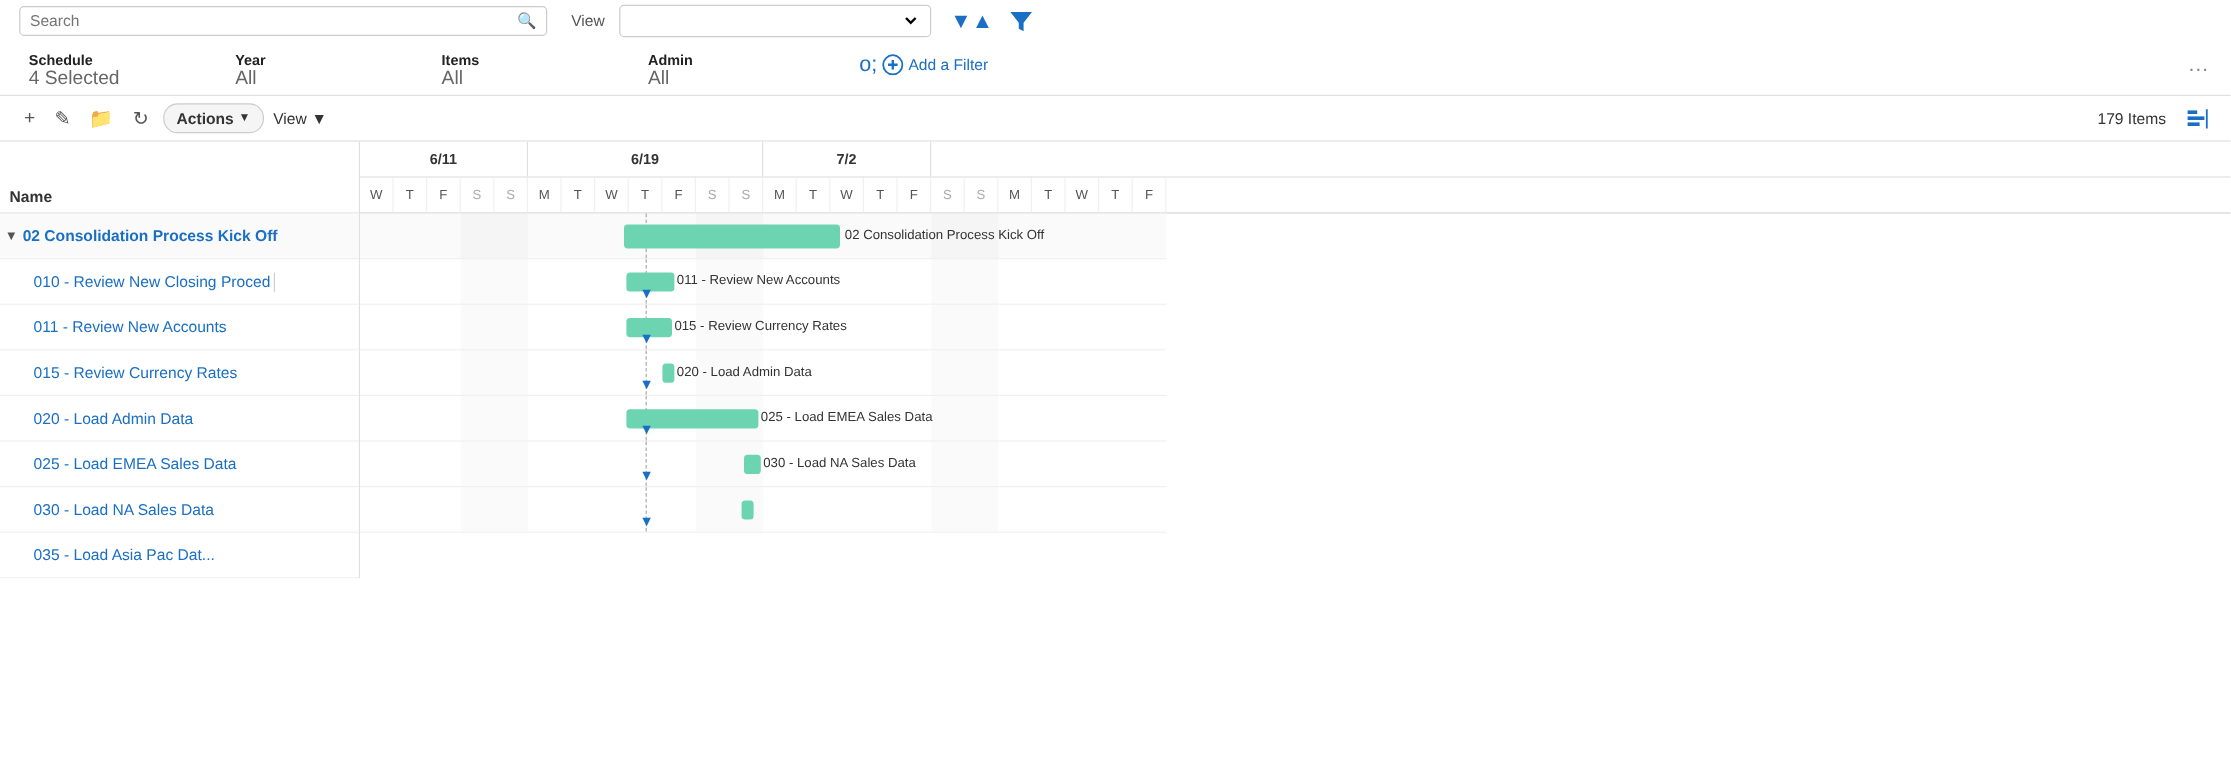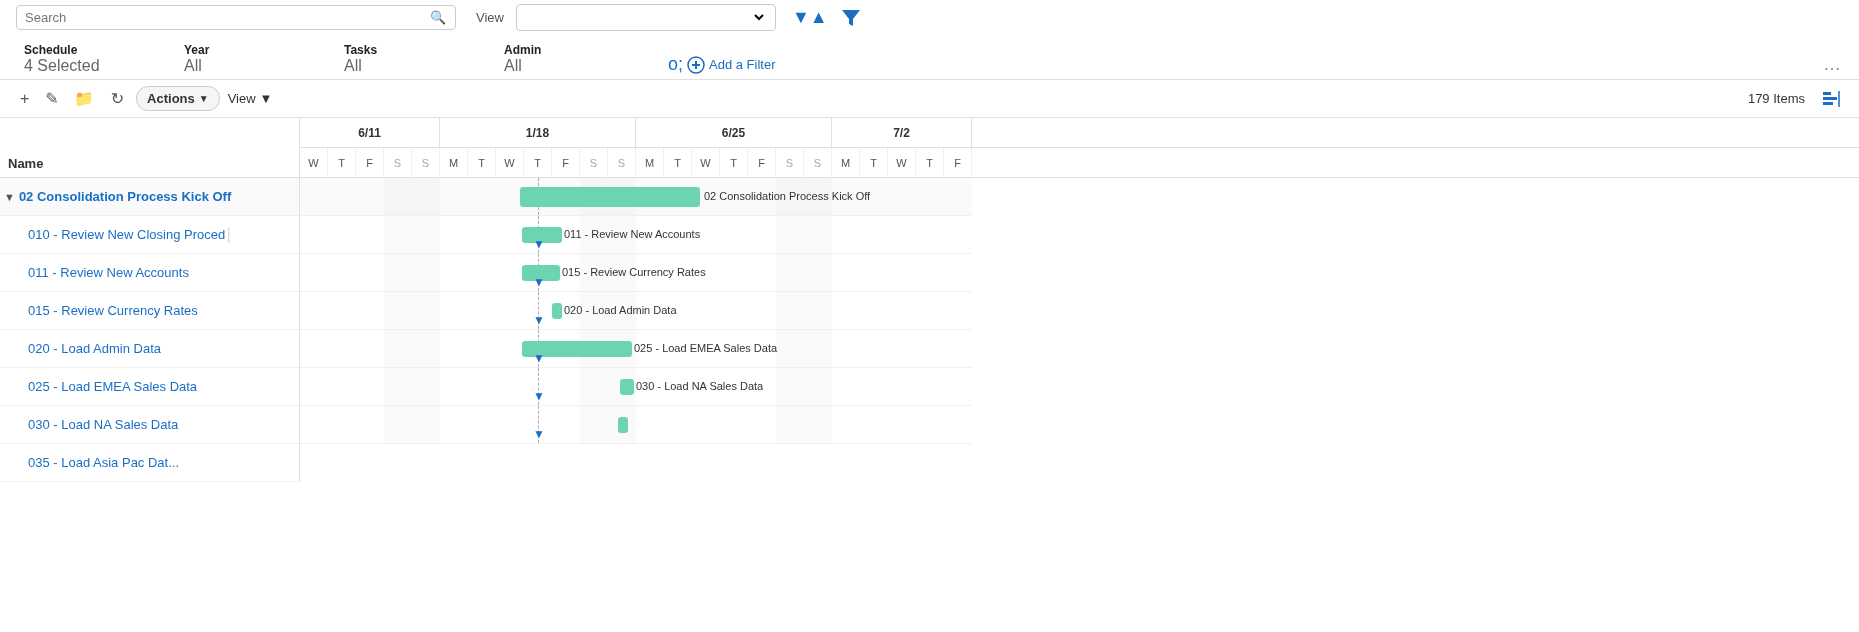--- a/index.html
+++ b/index.html
@@ -14,21 +14,21 @@
     .search-row { display: flex; align-items: center; padding: 4px 0 8px 16px; gap: 12px; }
     .search-box { display: flex; align-items: center; border: 1px solid #ccc; border-radius: 4px; padding: 4px 8px; width: 440px; background: #fff; }
     .search-box input { border: none; outline: none; font-size: 13px; width: 100%; color: #555; }
     .search-icon-wrap { color: #888; margin-left: 4px; }
     .view-label { font-size: 13px; color: #555; margin-left: 8px; }
     .view-select-wrap { display: flex; align-items: center; border: 1px solid #ccc; border-radius: 4px; padding: 4px 8px; width: 260px; background: #fff; cursor: pointer; }
     .view-select-wrap select { border: none; outline: none; font-size: 13px; width: 100%; background: transparent; cursor: pointer; }
     .filter-icon { color: #1a6fc4; font-size: 18px; margin-left: 4px; cursor: pointer; }
 
     
-    .filter-row { display: flex; align-items: flex-end; padding: 4px 16px 4px 16px; border-bottom: 1px solid #e0e0e0; gap: 0; }
+    .filter-row { display: flex; align-items: flex-start; padding: 4px 16px 4px 16px; border-bottom: 1px solid #e0e0e0; gap: 12px; }
     .filter-col { display: flex; flex-direction: column; min-width: 160px; padding: 0 8px; }
     .filter-col-label { font-weight: 700; font-size: 12px; color: #222; }
     .filter-col-value { font-size: 16px; color: #666; }
     .add-filter-btn { display: flex; align-items: center; gap: 4px; color: #1a6fc4; font-size: 13px; cursor: pointer; margin-left: 12px; }
     .add-filter-btn .plus-circle { font-size: 18px; }
     .more-options { margin-left: auto; color: #888; font-size: 18px; cursor: pointer; letter-spacing: 2px; }
 
     
     .toolbar-row { display: flex; align-items: center; padding: 6px 16px; border-bottom: 1px solid #e0e0e0; gap: 8px; }
     .toolbar-icon-btn { background: none; border: none; cursor: pointer; color: #555; font-size: 16px; padding: 2px 4px; }
@@ -86,21 +86,21 @@
   <div class="filter-row">
     <div class="filter-col">
       <span class="filter-col-label">Schedule</span>
       <span class="filter-col-value">4 Selected</span>
     </div>
     <div class="filter-col">
       <span class="filter-col-label">Year</span>
       <span class="filter-col-value">All</span>
     </div>
     <div class="filter-col">
-      <span class="filter-col-label">Tasks</span>
+      <span class="filter-col-label">Items</span>
       <span class="filter-col-value">All</span>
     </div>
     <div class="filter-col">
       <span class="filter-col-label">Admin</span>
       <span class="filter-col-value">All</span>
     </div>
     <div class="add-filter-btn">
       <span class="plus-circle">
 o;</span>
       <svg width="18" height="18" viewBox="0 0 18 18">
@@ -170,22 +170,21 @@
           <span class="task-name">035 - Load Asia Pac Dat...</span>
         </div>
       </div>
     </div>
 
     <div class="gantt-right">
 
       <div class="gantt-header" id="gantt-header-el">
       <div style="display: flex; height: 30px; align-items: center; border-bottom: 1px solid rgb(224, 224, 224);">
             <div style="display: flex; align-items: center; justify-content: center; font-weight: 700; font-size: 12px; border-right: 1px solid rgb(224, 224, 224); height: 100%; width: 140px;">6/11</div>
-            <div style="display: flex; align-items: center; justify-content: center; font-weight: 700; font-size: 12px; border-right: 1px solid rgb(224, 224, 224); height: 100%; width: 196px;">1/18</div>
-            <div style="display: flex; align-items: center; justify-content: center; font-weight: 700; font-size: 12px; border-right: 1px solid rgb(224, 224, 224); height: 100%; width: 196px;">6/25</div>
+            <div style="display: flex; align-items: center; justify-content: center; font-weight: 700; font-size: 12px; border-right: 1px solid rgb(224, 224, 224); height: 100%; width: 196px;">6/19</div>
             <div style="display: flex; align-items: center; justify-content: center; font-weight: 700; font-size: 12px; border-right: 1px solid rgb(224, 224, 224); height: 100%; width: 140px;">7/2</div>
           </div>
           <div style="display: flex; height: 30px; align-items: center; border-bottom: 1px solid rgb(224, 224, 224);">
             <div style="display: flex; align-items: center; justify-content: center; font-size: 11px; color: rgb(85, 85, 85); border-right: 1px solid rgb(240, 240, 240); height: 100%; width: 28px; min-width: 28px;">W</div>
             <div style="display: flex; align-items: center; justify-content: center; font-size: 11px; color: rgb(85, 85, 85); border-right: 1px solid rgb(240, 240, 240); height: 100%; width: 28px; min-width: 28px;">T</div>
             <div style="display: flex; align-items: center; justify-content: center; font-size: 11px; color: rgb(85, 85, 85); border-right: 1px solid rgb(240, 240, 240); height: 100%; width: 28px; min-width: 28px;">F</div>
             <div style="display: flex; align-items: center; justify-content: center; font-size: 11px; color: rgb(170, 170, 170); border-right: 1px solid rgb(240, 240, 240); height: 100%; width: 28px; min-width: 28px;">S</div>
             <div style="display: flex; align-items: center; justify-content: center; font-size: 11px; color: rgb(170, 170, 170); border-right: 1px solid rgb(240, 240, 240); height: 100%; width: 28px; min-width: 28px;">S</div>
             <div style="display: flex; align-items: center; justify-content: center; font-size: 11px; color: rgb(85, 85, 85); border-right: 1px solid rgb(240, 240, 240); height: 100%; width: 28px; min-width: 28px;">M</div>
             <div style="display: flex; align-items: center; justify-content: center; font-size: 11px; color: rgb(85, 85, 85); border-right: 1px solid rgb(240, 240, 240); height: 100%; width: 28px; min-width: 28px;">T</div>

